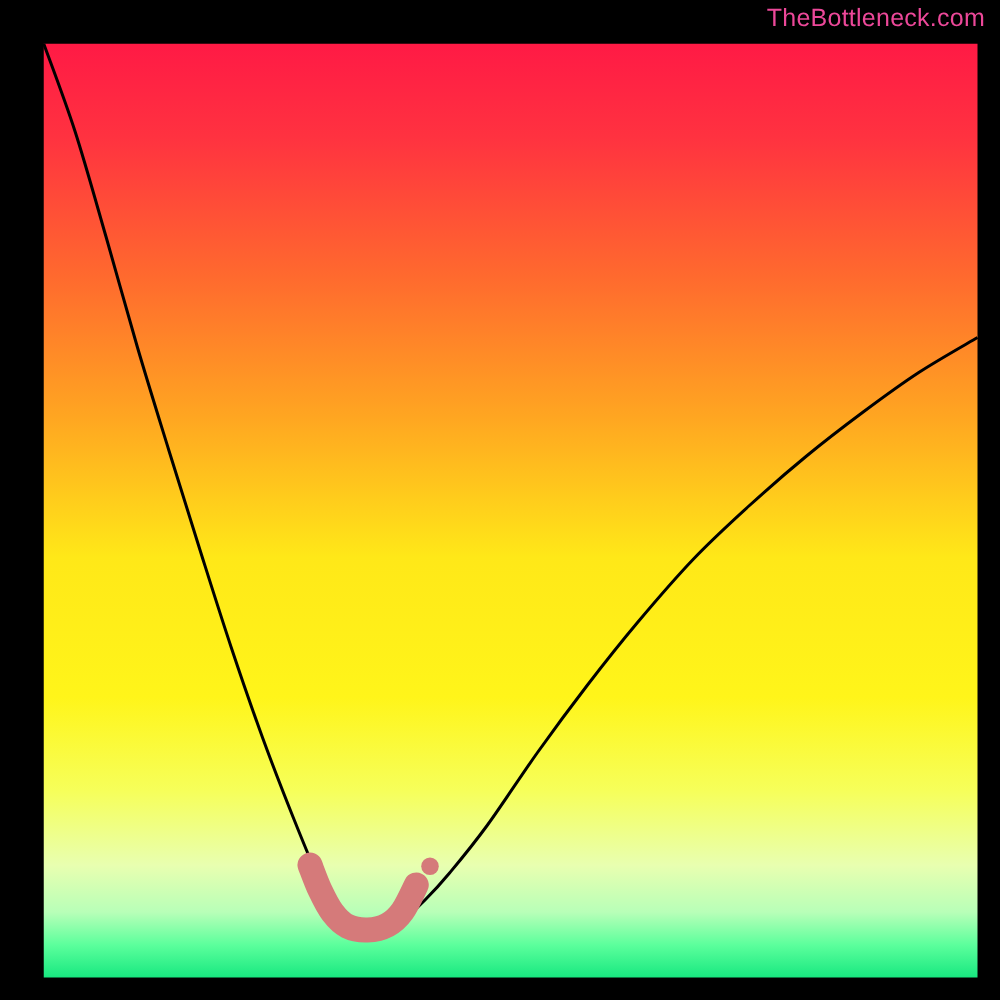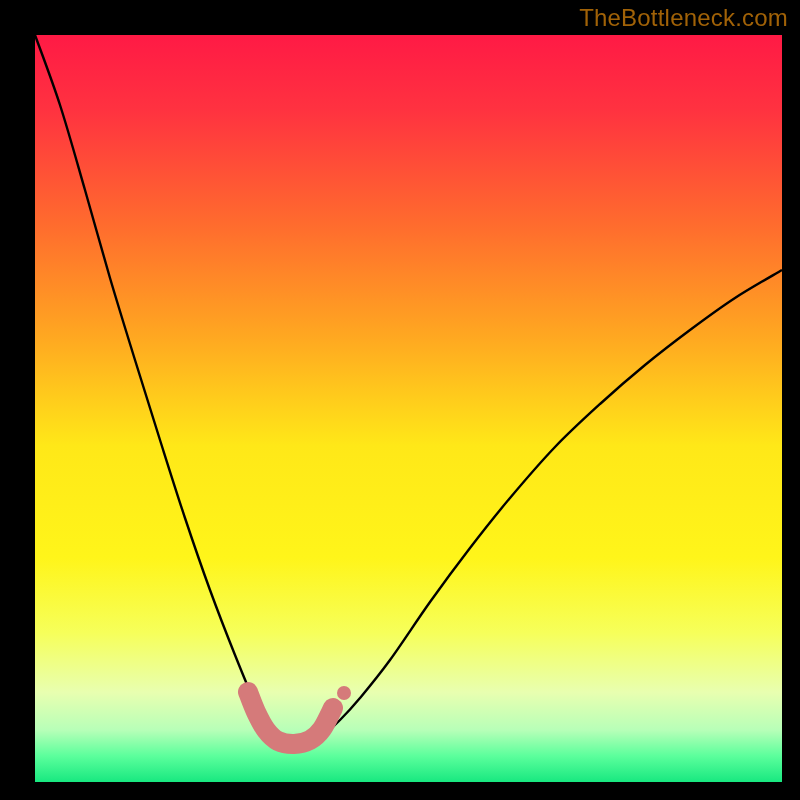--- a/index.html
+++ b/index.html
@@ -14,23 +14,23 @@
   .frame {
     position: relative;
     width: 800px;
     height: 800px;
     background: #000;
   }
   .watermark {
     position: absolute;
     top: 4px;
     right: 12px;
-    font-size: 24px;
+    font-size: 20px;
     font-weight: 500;
-    color: #a16207;
+    color: #ec4899;
     letter-spacing: 0.2px;
     z-index: 10;
   }
   svg {
     position: absolute;
     top: 0;
     left: 0;
   }
 </style>
 </head>

